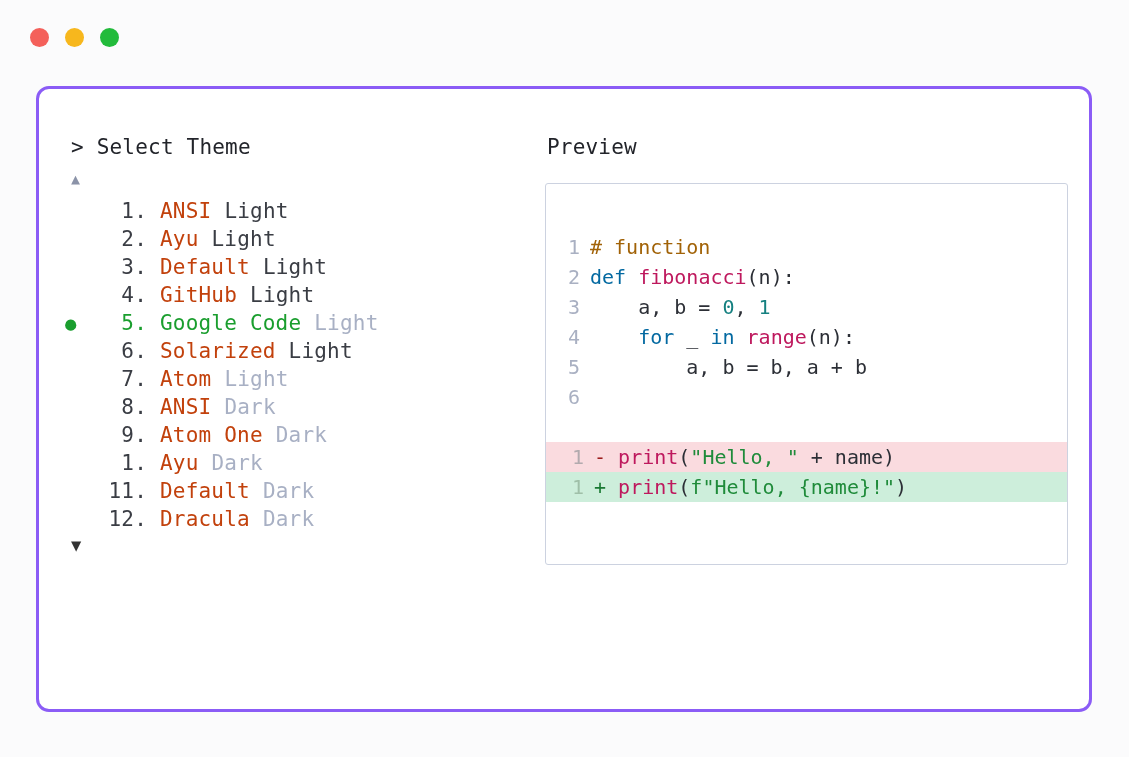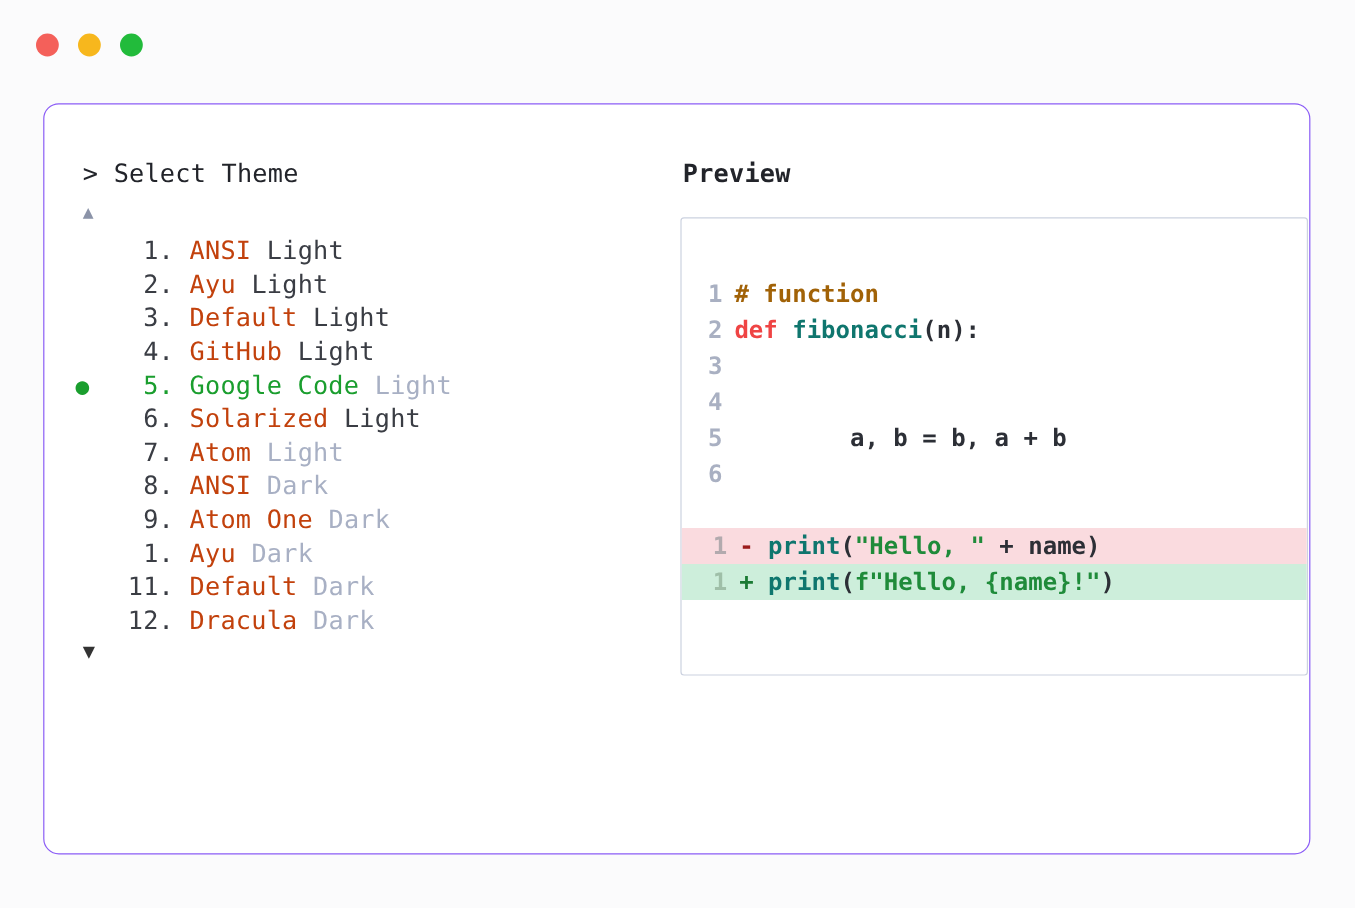--- a/index.html
+++ b/index.html
@@ -34,21 +34,21 @@
   .dot-max     { background: #22bb3b; }
 
   
   .card {
     position: absolute;
     left: 36px;
     top: 86px;
     width: 1056px;
     height: 626px;
     background: #ffffff;
-    border: 1px solid #8b5cf6;
+    border: 3px solid #8b5cf6;
     border-radius: 13px;
     box-sizing: border-box;
   }
 
   .card-inner {
     position: absolute;
     inset: 0;
     padding: 44px 30px 0 26px;
   }
 
@@ -124,22 +124,20 @@
     font-size: 20px;
     line-height: 26px;
     color: #a3abc0;
     letter-spacing: 0.2px;
     white-space: pre;
   }
 
   
   .right-col {
     flex: 1;
-    margin-left: 24px;
-    font-weight: bold;
   }
   .preview-label {
     font-size: 21px;
     line-height: 28px;
     color: #22242a;
     letter-spacing: 0.2px;
     margin-left: 2px;
   }
   .preview-box {
     margin-top: 22px;
@@ -167,22 +165,22 @@
     width: 44px;
     flex: 0 0 44px;
     text-align: right;
     color: #a9b0c2;
     padding-right: 10px;
     box-sizing: border-box;
   }
   .code-text { color: #2c2f36; }
 
   .tok-comment  { color: #a16207; }
-  .tok-kw       { color: #ef4444; }
-  .tok-fn       { color: #0f766e; }
+  .tok-kw       { color: #0369a1; }
+  .tok-fn       { color: #be185d; }
   .tok-num      { color: #158080; }
   .tok-str      { color: #1f8b3a; }
   .tok-plain    { color: #2c2f36; }
   .tok-minus    { color: #9b1c1c; }
   .tok-plus     { color: #1a7a33; }
 
   .diff-block { margin-top: 30px; }
   .code-line.diff { padding-left: 4px; }
   .code-line.diff-del { background: #fadbdf; }
   .code-line.diff-add { background: #cdeedb; }
@@ -226,22 +224,22 @@
         <span class="scroll-arrow arrow-down">▼</span>
       </div>
 
       <div class="right-col">
         <div class="preview-label">Preview</div>
 
         <div class="preview-box">
           <div class="code-area" id="code-area">
               <div class="code-line"><span class="gutter">1</span><span class="code-text"><span class="tok-comment"># function</span></span></div>
               <div class="code-line"><span class="gutter">2</span><span class="code-text"><span class="tok-kw">def </span><span class="tok-fn">fibonacci</span><span class="tok-plain">(n):</span></span></div>
-              <div class="code-line"><span class="gutter">3</span></div>
-              <div class="code-line"><span class="gutter">4</span></div>
+              <div class="code-line"><span class="gutter">3</span><span class="code-text"><span class="tok-plain">    a, b = </span><span class="tok-num">0</span><span class="tok-plain">, </span><span class="tok-num">1</span></span></div>
+              <div class="code-line"><span class="gutter">4</span><span class="code-text"><span class="tok-plain">    </span><span class="tok-kw">for</span><span class="tok-plain"> _ </span><span class="tok-kw">in</span><span class="tok-plain"> </span><span class="tok-fn">range</span><span class="tok-plain">(n):</span></span></div>
               <div class="code-line"><span class="gutter">5</span><span class="code-text"><span class="tok-plain">        a, b = b, a + b</span></span></div>
               <div class="code-line"><span class="gutter">6</span></div>
             </div>
           <div class="diff-block" id="diff-area">
               <div class="code-line diff diff-del"><span class="gutter">1</span><span class="code-text"><span class="tok-minus">- </span><span class="tok-fn">print</span><span class="tok-plain">(</span><span class="tok-str">"Hello, "</span><span class="tok-plain"> + name)</span></span></div>
               <div class="code-line diff diff-add"><span class="gutter">1</span><span class="code-text"><span class="tok-plus">+ </span><span class="tok-fn">print</span><span class="tok-plain">(</span><span class="tok-str">f"Hello, {name}!"</span><span class="tok-plain">)</span></span></div>
             </div>
         </div>
       </div>
 

